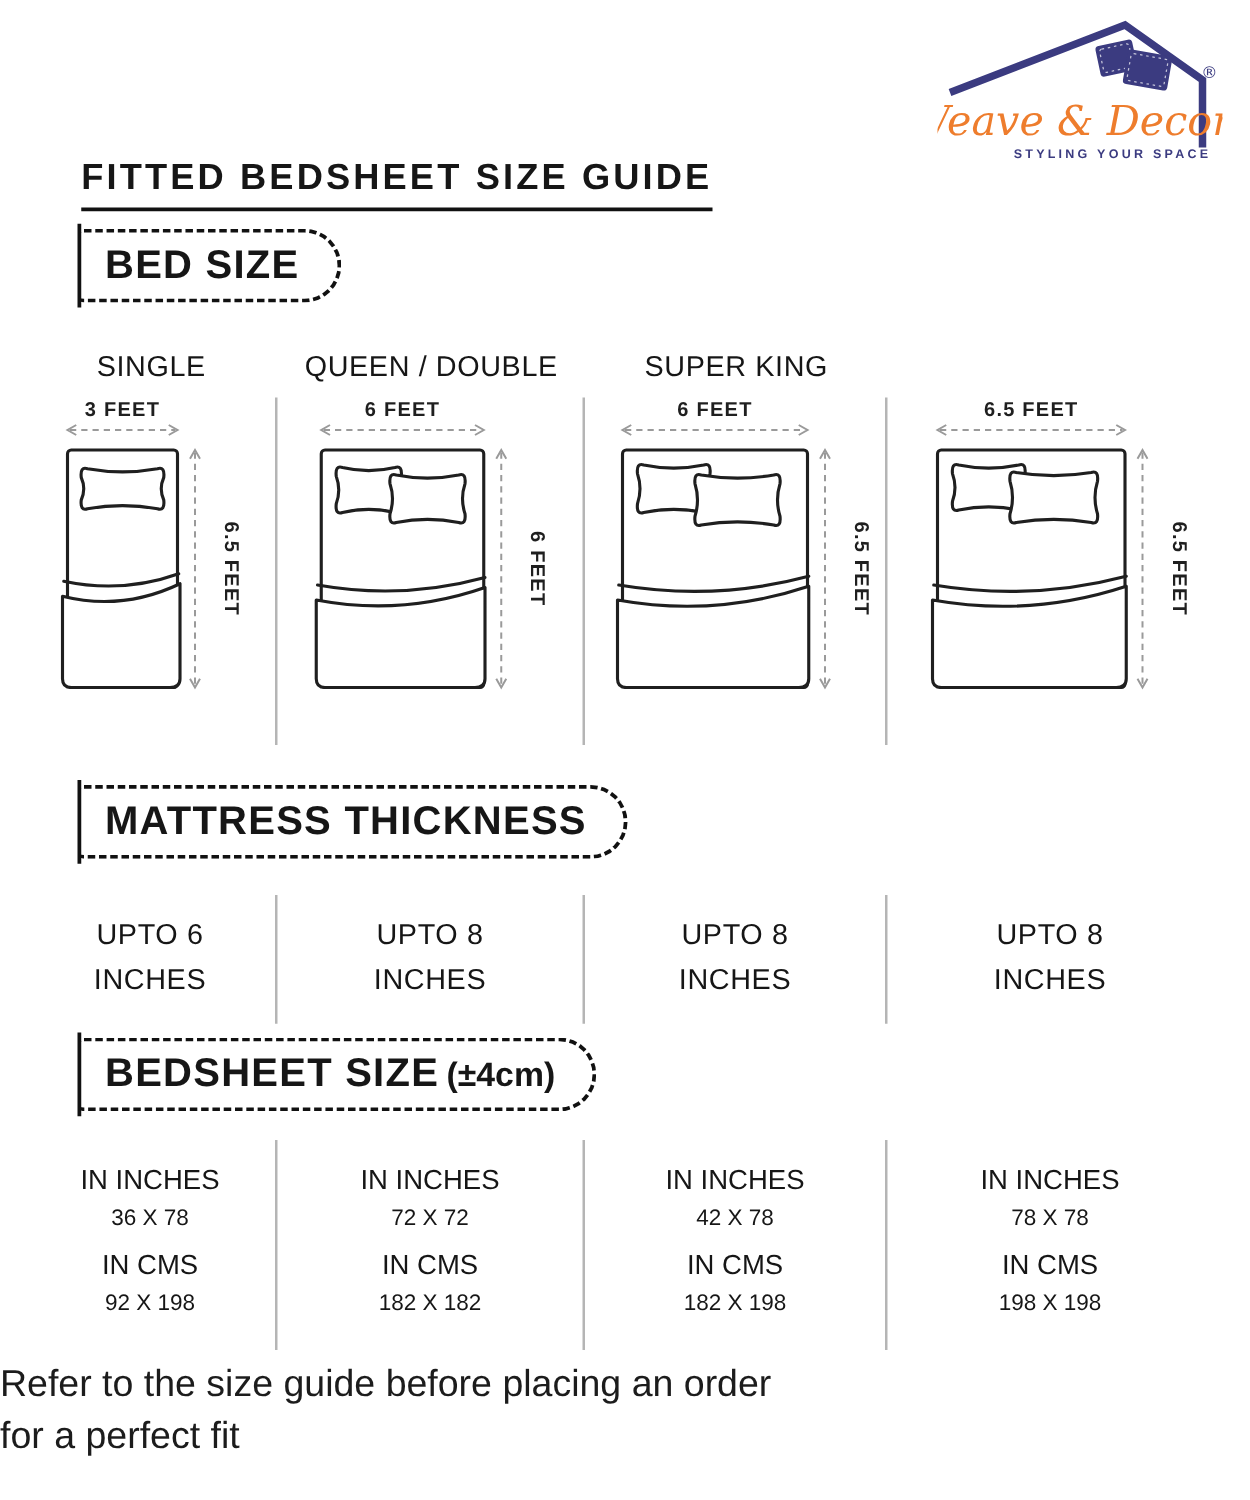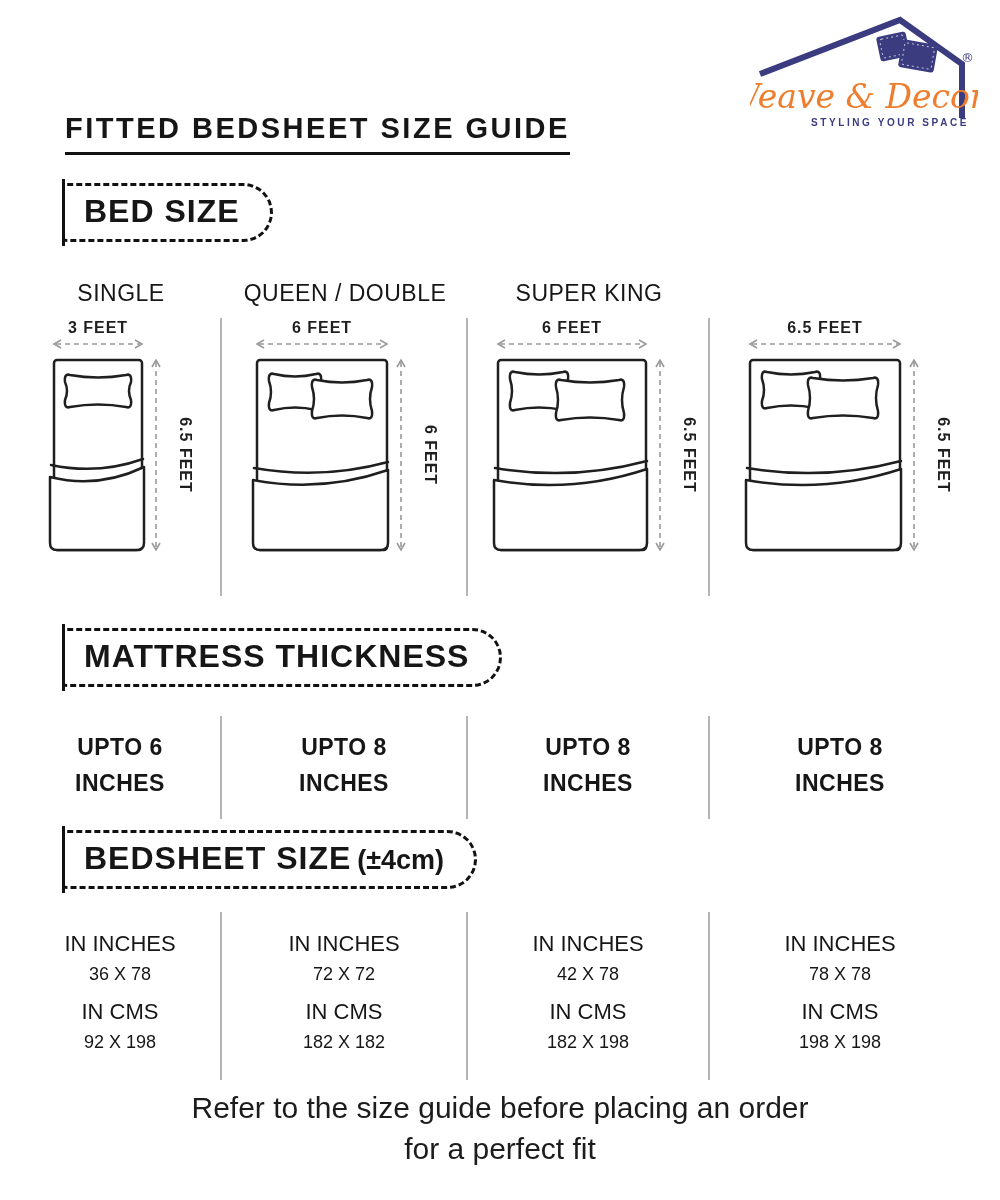--- a/index.html
+++ b/index.html
@@ -13,21 +13,21 @@
   .logo { position:absolute; top:12px; right:22px; width:228px; height:120px; }
   .logo svg { width:100%; height:100%; }
   .logo .roof { stroke:var(--navy); stroke-width:6; fill:none; stroke-linejoin:miter; }
   .logo .pillow { fill:var(--navy); }
   .logo .stitch { fill:none; stroke:#ffffff; stroke-width:1; stroke-dasharray:2 3; opacity:.7; }
   .logo .brandname { fill:var(--orange); font-family:"DejaVu Serif", serif; font-style:italic; font-size:33px; }
   .logo .reg { fill:var(--navy); font-size:13px; font-family:"DejaVu Sans", sans-serif; }
   .logo .tagline { fill:var(--navy); font-size:10px; font-weight:bold; letter-spacing:2.6px; font-family:"Liberation Sans", sans-serif; }
   
   .title {
-    position:absolute; left:65px; top:112px;
+    position:absolute; left:65px; top:126px;
     font-size:29px; font-weight:800; letter-spacing:2.5px;
     border-bottom:3px solid #111; padding-bottom:7px; white-space:nowrap;
   }
   
   .pill {
     display:inline-block; position:relative;
     border:3px dashed #111; border-left:none;
     border-radius:6px 34px 34px 6px;
     padding:7px 30px 9px 22px;
     font-size:32px; font-weight:800; letter-spacing:1px; white-space:nowrap;
@@ -42,34 +42,34 @@
   
   .cols { position:absolute; left:20px; display:grid; grid-template-columns:202px 246px 242px 260px; }
   .cell { text-align:center; }
   .cell.div { border-right:2px solid var(--grayline); }
   .cell:last-child { border-right:none; }
   .heads { top:280px; }
   .heads .cell { font-size:23px; font-weight:400; letter-spacing:.5px; }
   .diagrams { top:318px; }
   .diagrams .cell { padding-bottom:28px; }
   .thick { top:716px; }
-  .thick .cell { padding:14px 0 18px 0; font-size:23px; font-weight:700; letter-spacing:.5px; line-height:1.55; }
+  .thick .cell { padding:14px 0 18px 0; font-size:23px; font-weight:400; letter-spacing:.5px; line-height:1.55; }
   .sheettable { top:912px; }
   .sheettable .cell { padding:10px 0 14px 0; font-size:22px; line-height:1.3; }
   .sheettable .lbl { margin-top:8px; }
   .sheettable .val { font-size:18px; margin-top:4px; margin-bottom:12px; }
   
   .bed-svg { display:block; margin:0 auto; }
   .bed-svg .outline { fill:#ffffff; stroke:#1f1f1f; stroke-width:2.5; stroke-linejoin:round; }
   .bed-svg .thin { fill:none; stroke:#1f1f1f; stroke-width:2.5; stroke-linecap:round; }
   .bed-svg .dim { stroke:var(--arrow); stroke-width:1.6; fill:none; }
   .bed-svg .dash { stroke-dasharray:5 4; }
   .bed-svg text { font-family:"Liberation Sans", sans-serif; font-size:16px; font-weight:700; fill:#1f1f1f; letter-spacing:1px; }
   
-  .footer { position:absolute; left:0; right:0; top:1088px; text-align:center; font-size:30px; line-height:1.35; color:#1c1c1c; }
+  .footer { position:absolute; left:0; right:0; top:1088px; text-align:left; font-size:30px; line-height:1.35; color:#1c1c1c; }
 </style>
 </head>
 <body>
 
 <div class="logo">
   <svg viewBox="0 0 228 120">
     <path class="roof" d="M 10,62 L 150,8 L 212,52 L 212,106"></path>
     <rect class="pillow" x="128" y="22" width="30" height="25" rx="3" transform="rotate(-12 143 34)"></rect>
     <rect class="stitch" x="131" y="25" width="24" height="19" rx="2" transform="rotate(-12 143 34)"></rect>
     <rect class="pillow" x="150" y="30" width="36" height="28" rx="3" transform="rotate(10 168 44)"></rect>

